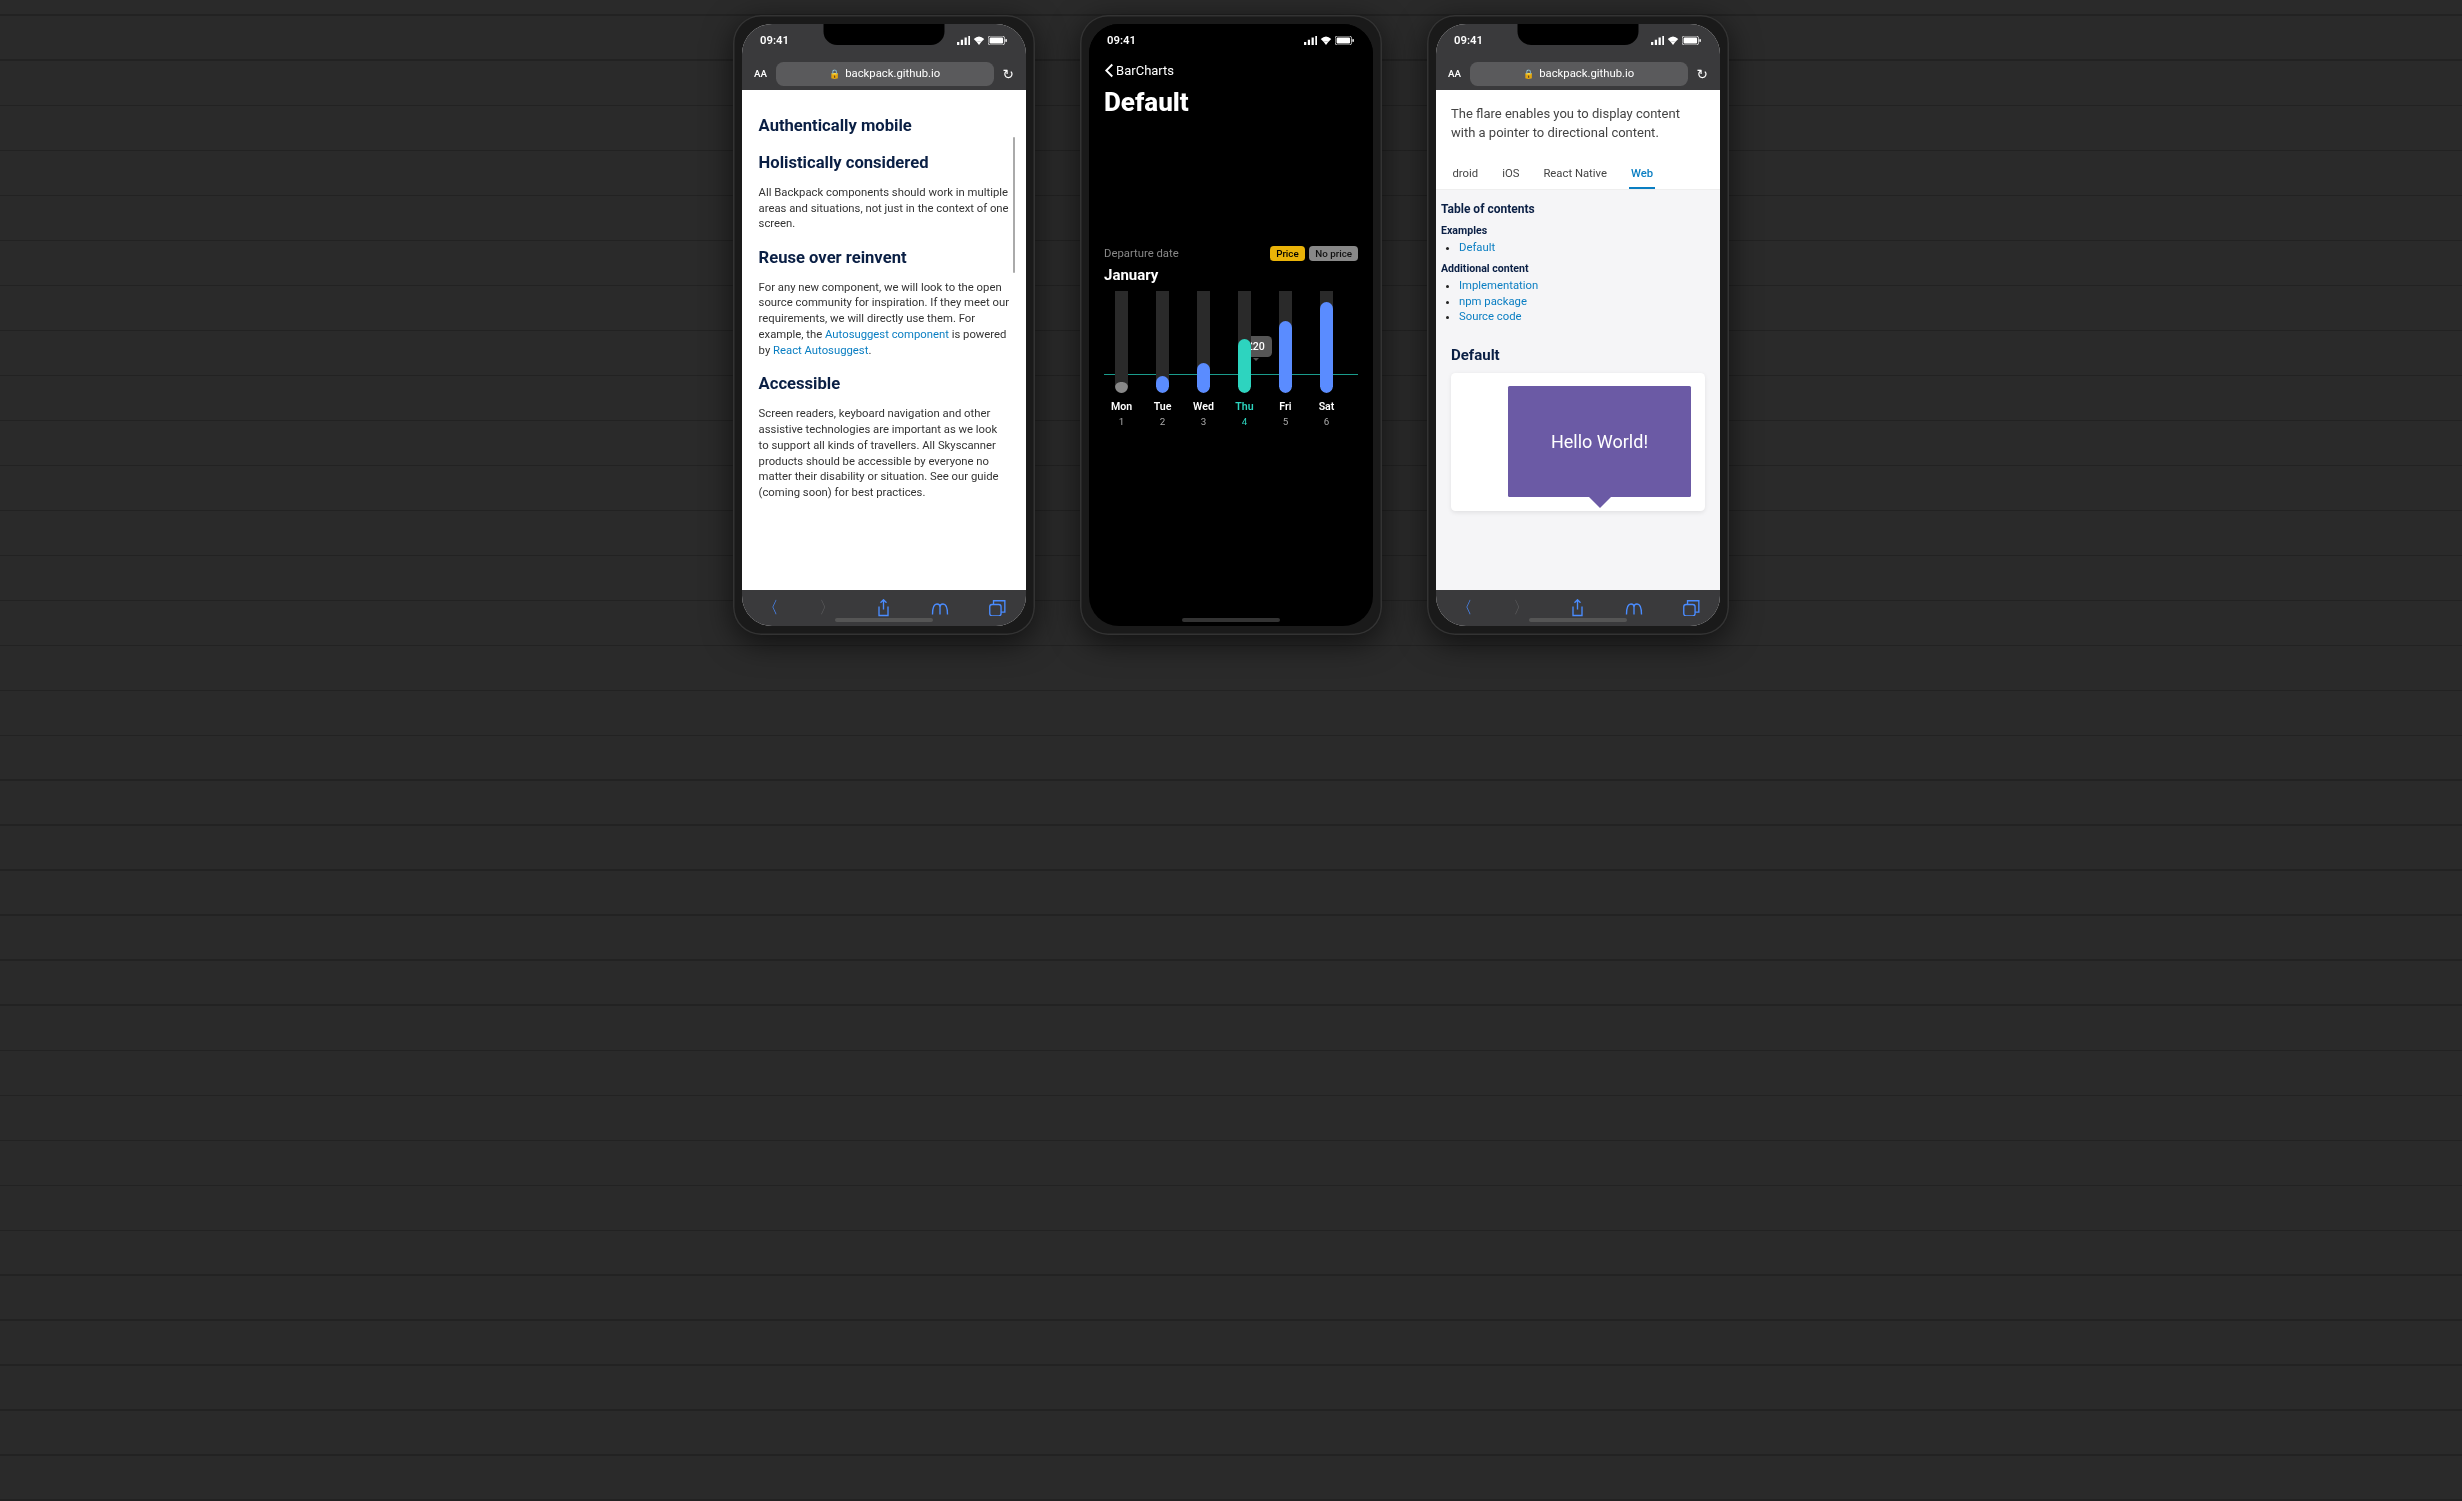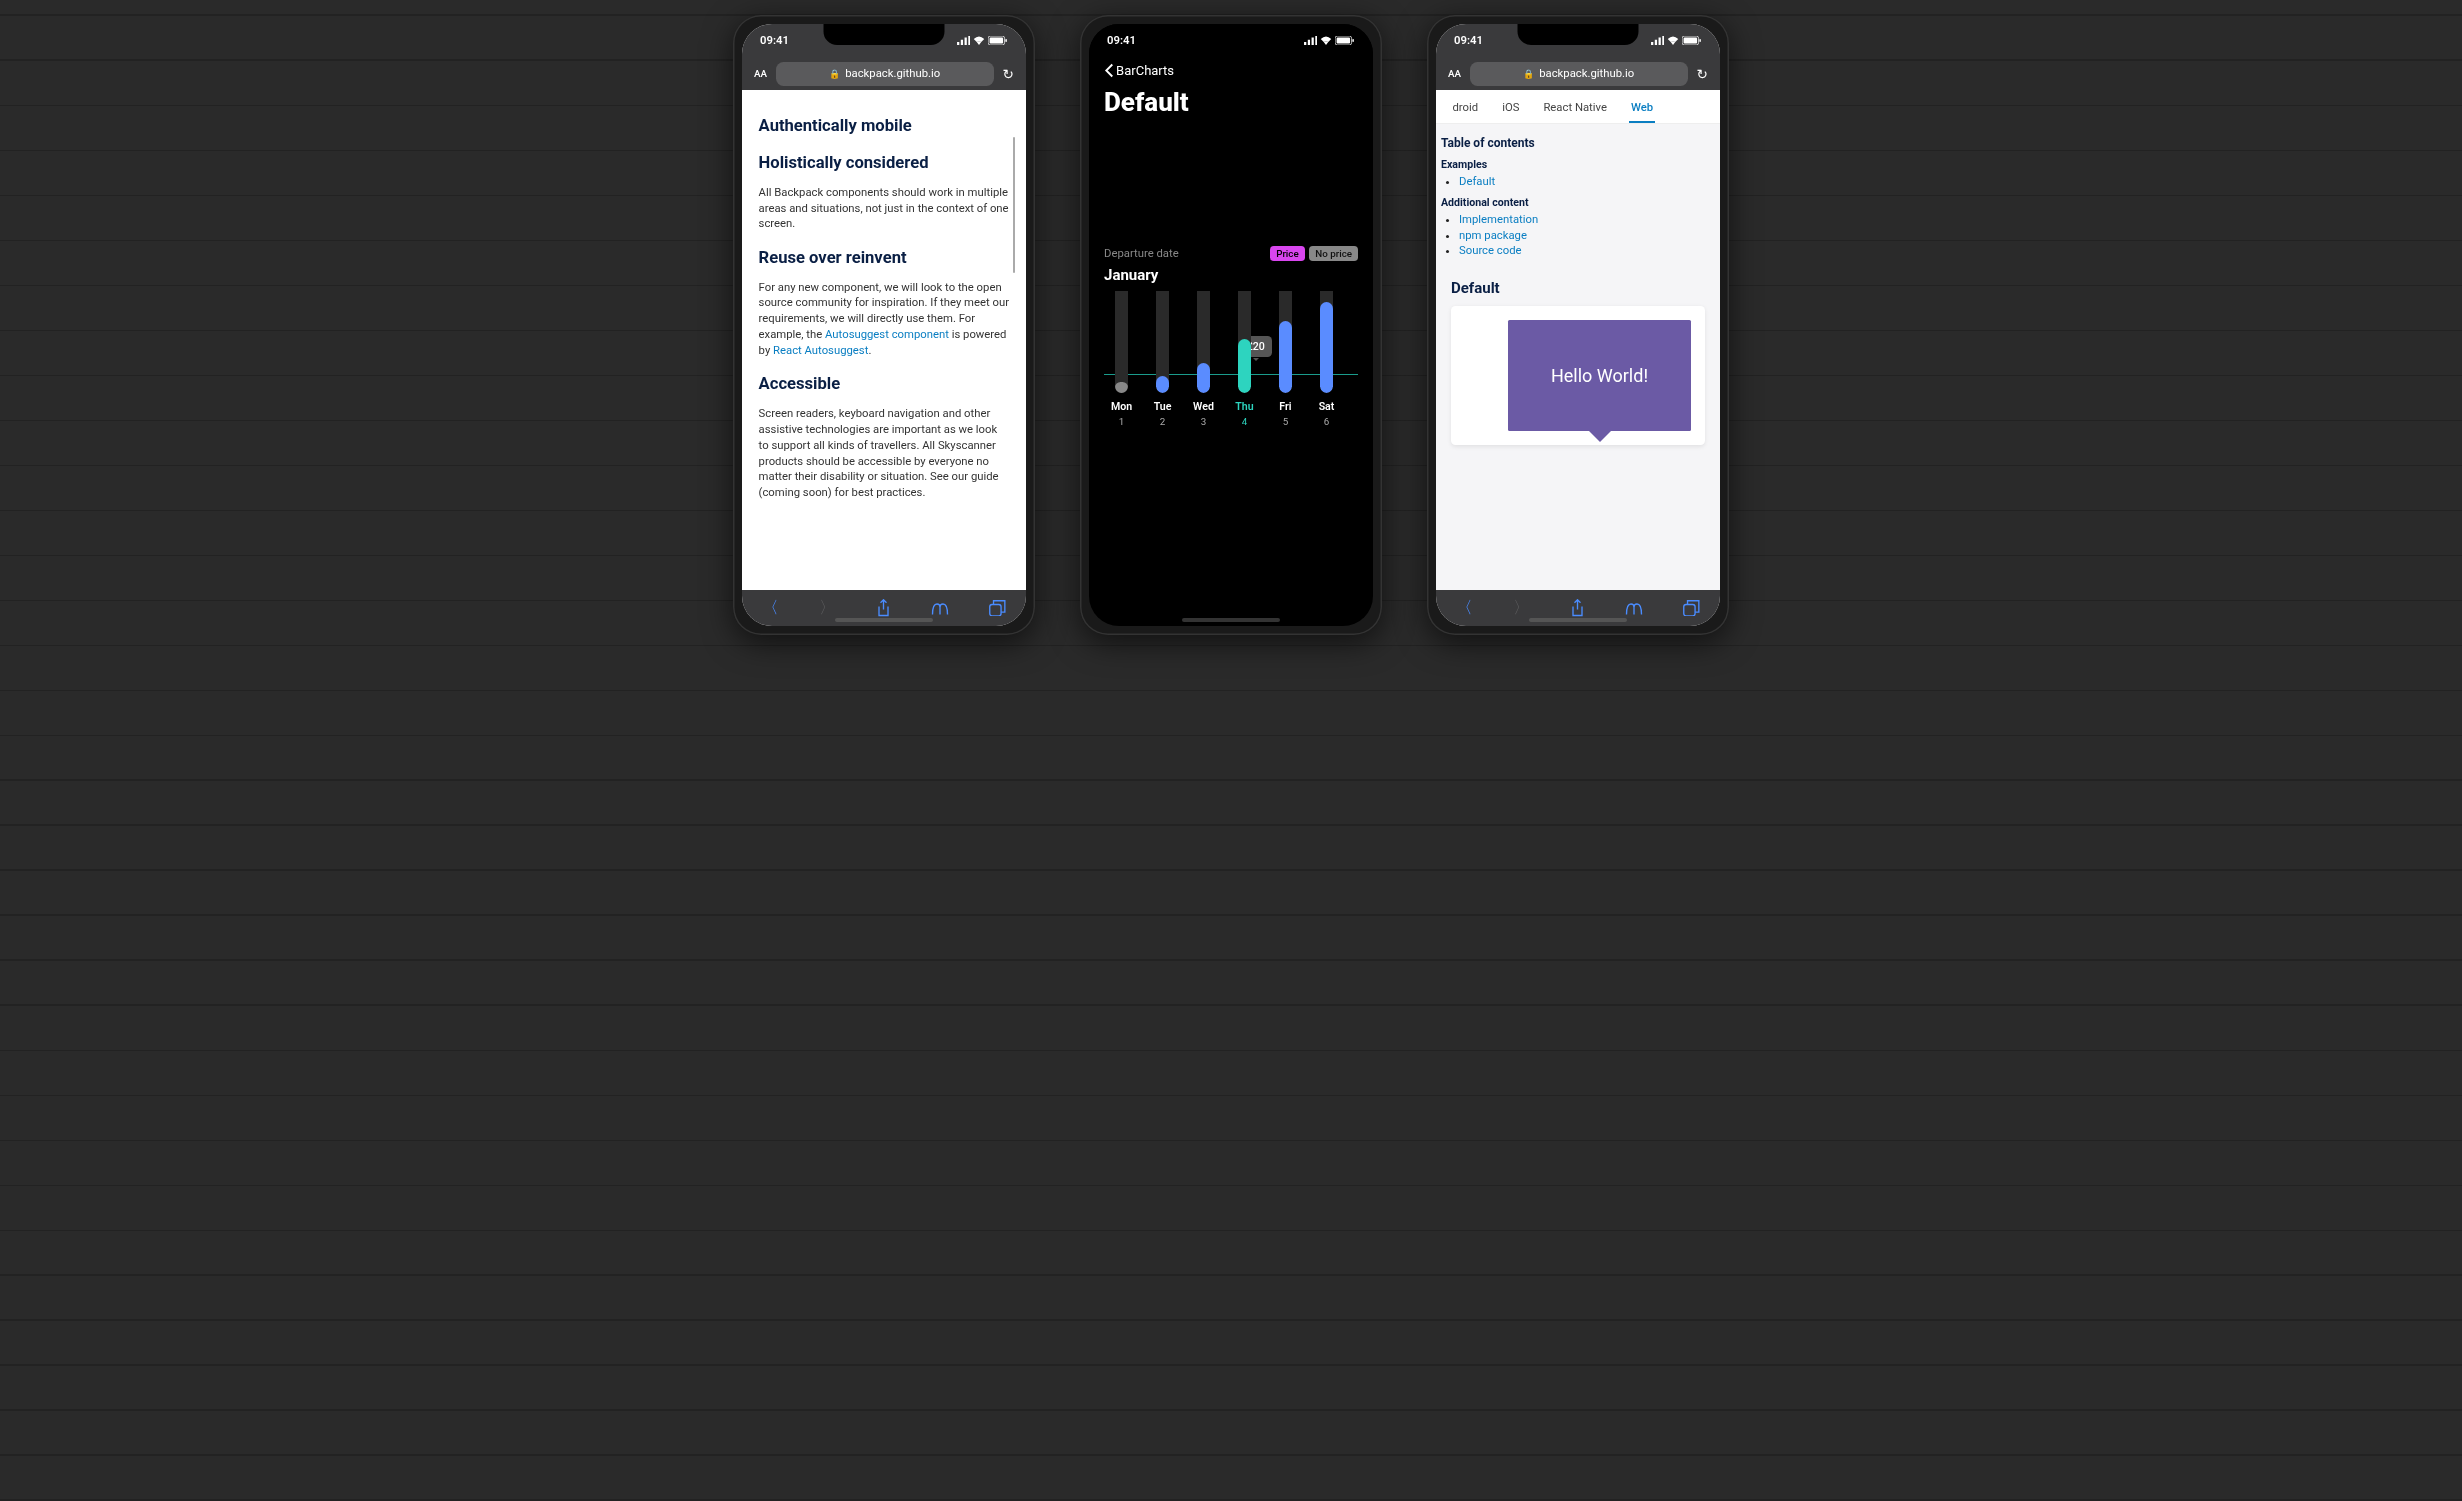--- a/index.html
+++ b/index.html
@@ -113,21 +113,21 @@
   .p2-content {
     flex:1; color:#fff; padding: 0 12px; position:relative;
   }
   .p2-nav { padding:6px 3px; display:flex; align-items:center; color:#fff; font-size:13px; gap:1.5px;}
   .p2-title { font-size:26px; font-weight:800; padding:3px 3px 7.6px; }
   .chart-wrap { padding-top:121px; }
   .chart-header { display:flex; justify-content:space-between; align-items:center; padding:0 3px;}
   .dep-date { color:#888; font-size:11.3px; }
   .legend { display:flex; gap:4.5px; }
   .legend-item { font-size:9.8px; padding:2.3px 6px; border-radius:3.8px; font-weight:500;}
-  .legend-price { background:#d946ef; color:#000; }
+  .legend-price { background:#eab308; color:#000; }
   .legend-noprice { background:#888; color:#111; }
   .month { font-size:15px; font-weight:700; margin:4.5px 3px 7.6px; }
   .chart {
     position:relative; height:136px; margin:0 3px;
   }
   .baseline { position:absolute; left:0; right:0; top:83px; height:0.8px; background:#1a9c8c; }
   .bars { display:flex; gap:15px; height:100%; align-items:flex-end; padding-left:4.5px; overflow:hidden;}
   .bar-col { display:flex; flex-direction:column; align-items:center; width:26px; position:relative;}
   .bar-track { width:13.6px; height:121px; background:#2a2a2a; border-radius:7.6px; display:flex; align-items:flex-end; overflow:hidden;}
   .bar-fill { width:100%; border-radius:7.6px 7.6px 7.6px 7.6px; }
@@ -366,20 +366,21 @@
     <div class="addressbar">
       <span class="addr-btn">AA</span>
       <div class="addr-field">
         <span class="lock-icon">🔒</span>
         <span>backpack.github.io</span>
       </div>
       <span class="refresh-icon">↻</span>
     </div>
 
     <div class="p3-content">
+      <div class="p3-intro">The flare enables you to display content with a pointer to directional content.</div>
       <div class="p3-tabs">
         <span class="p3-tab">droid</span>
         <span class="p3-tab">iOS</span>
         <span class="p3-tab">React Native</span>
         <span class="p3-tab active">Web</span>
       </div>
       <div class="p3-toc">
         <h3>Table of contents</h3>
         <h4>Examples</h4>
         <ul>

